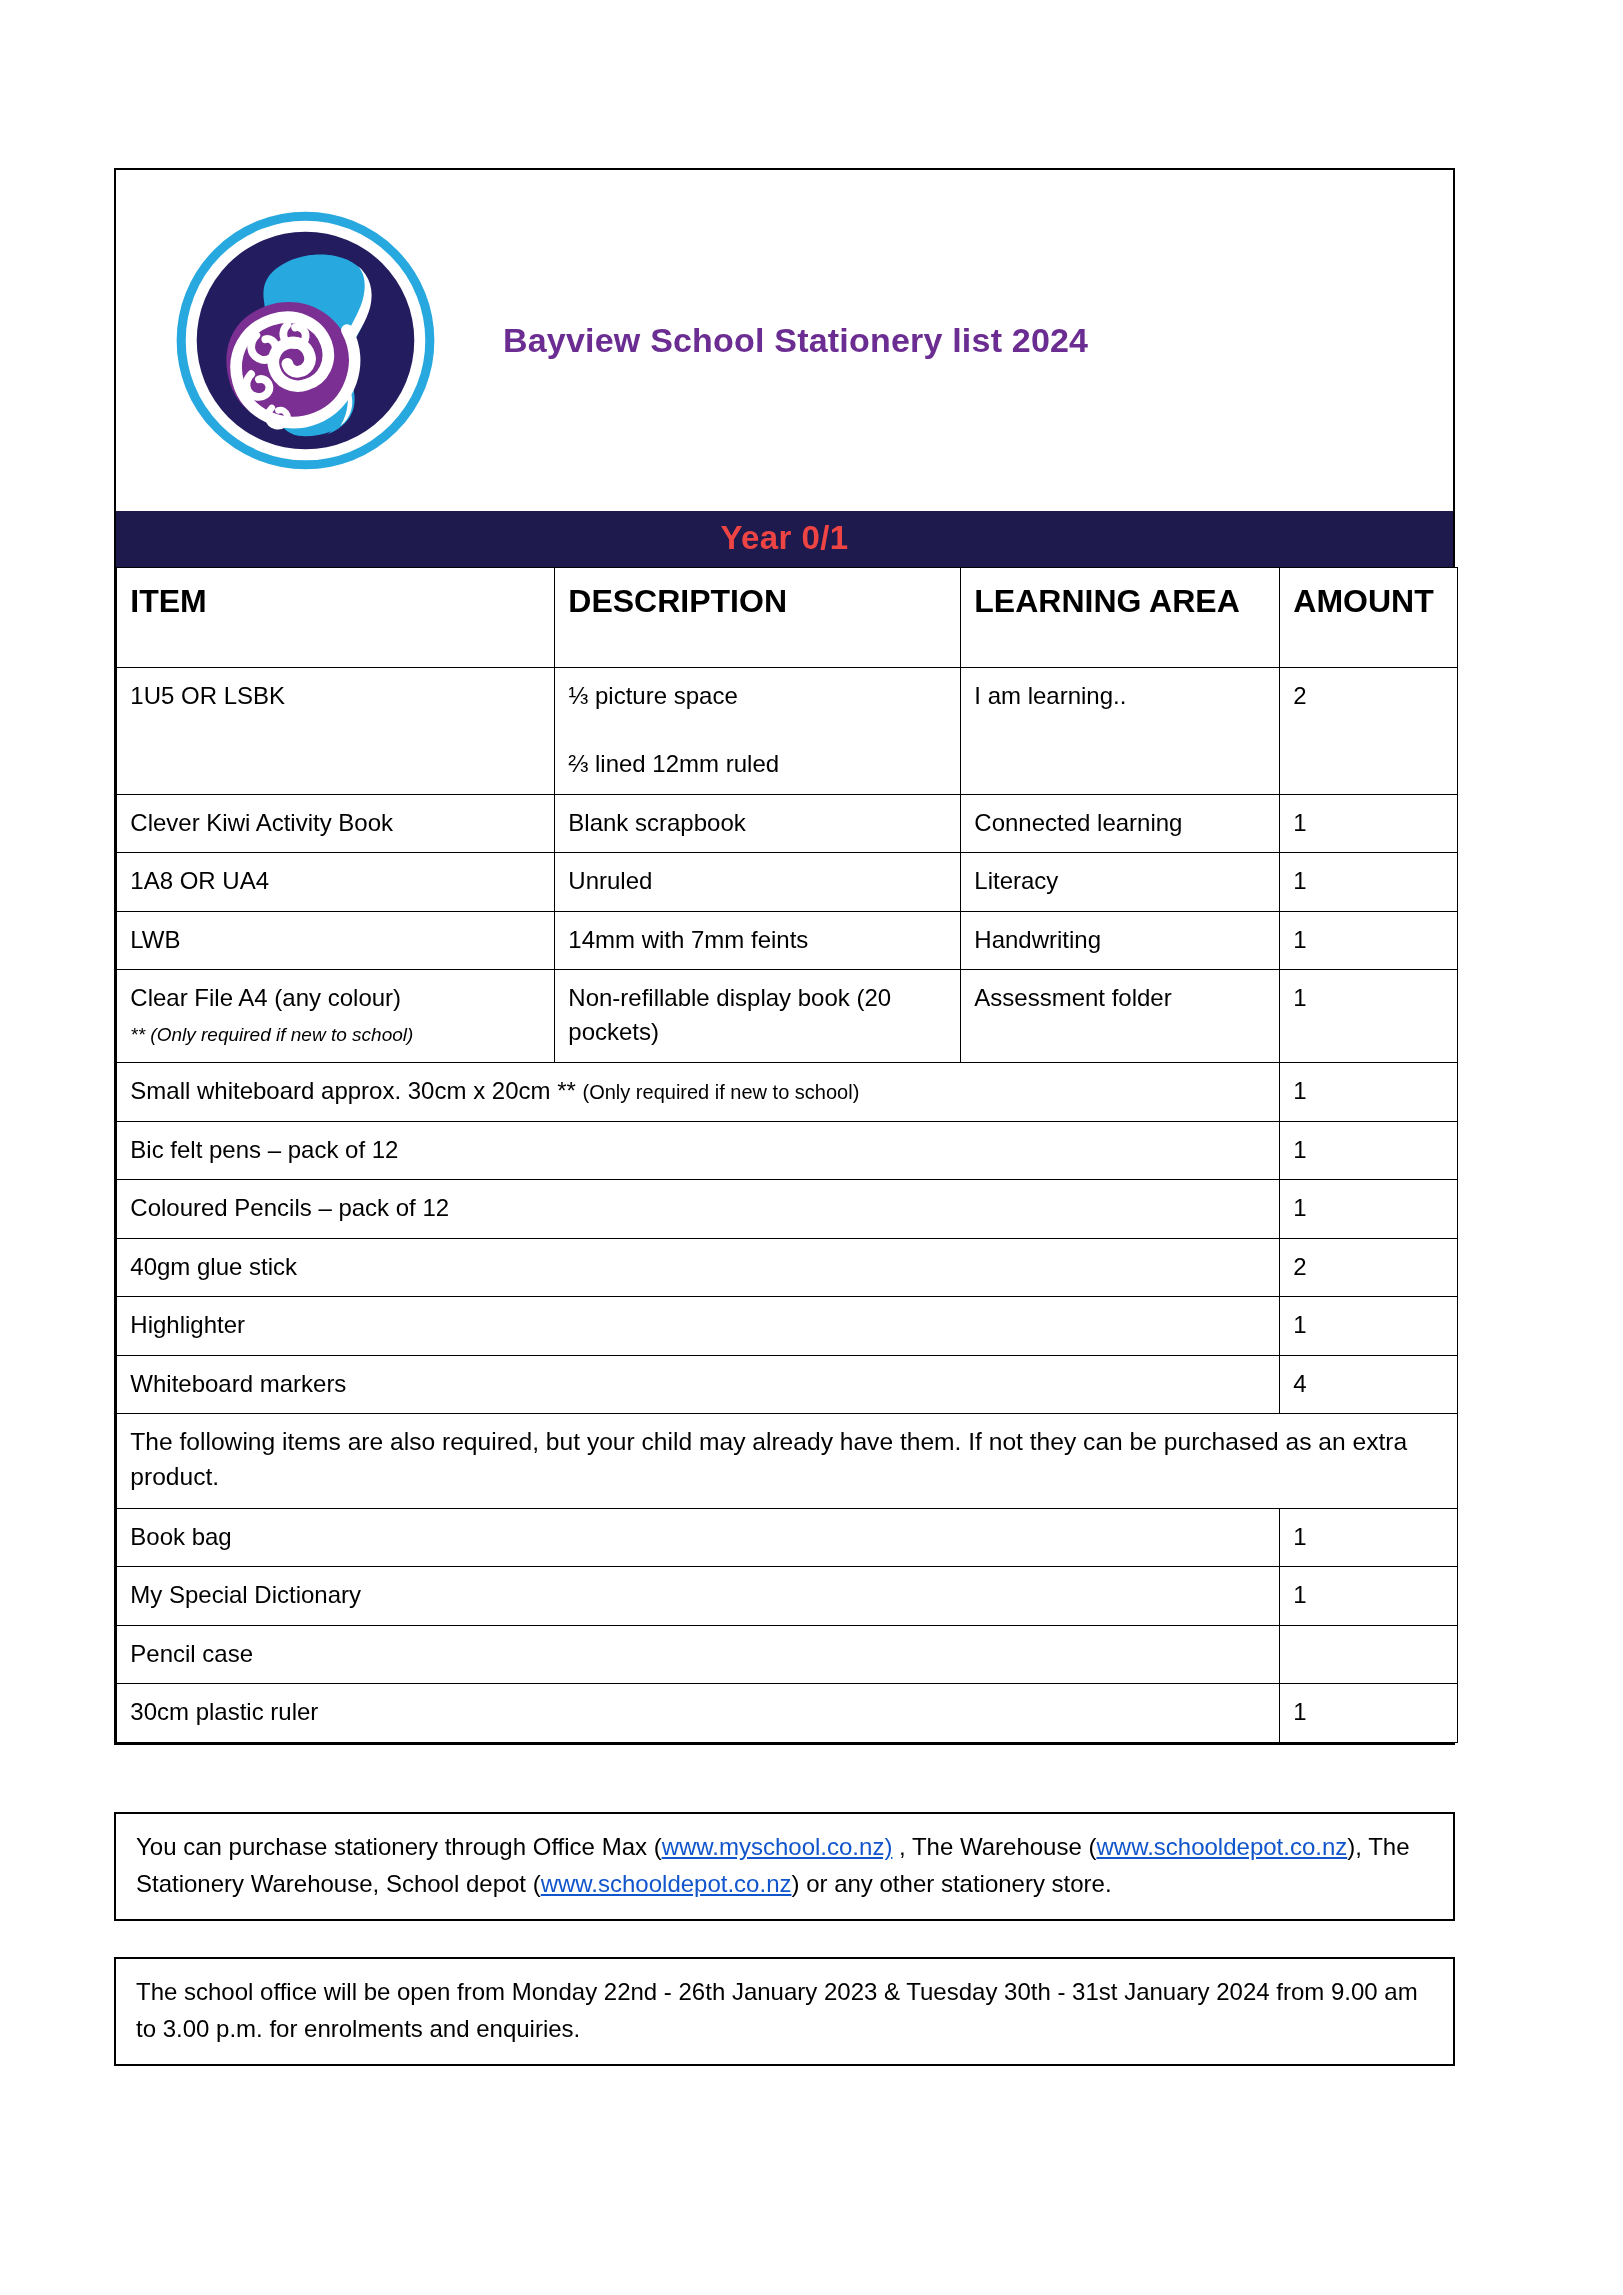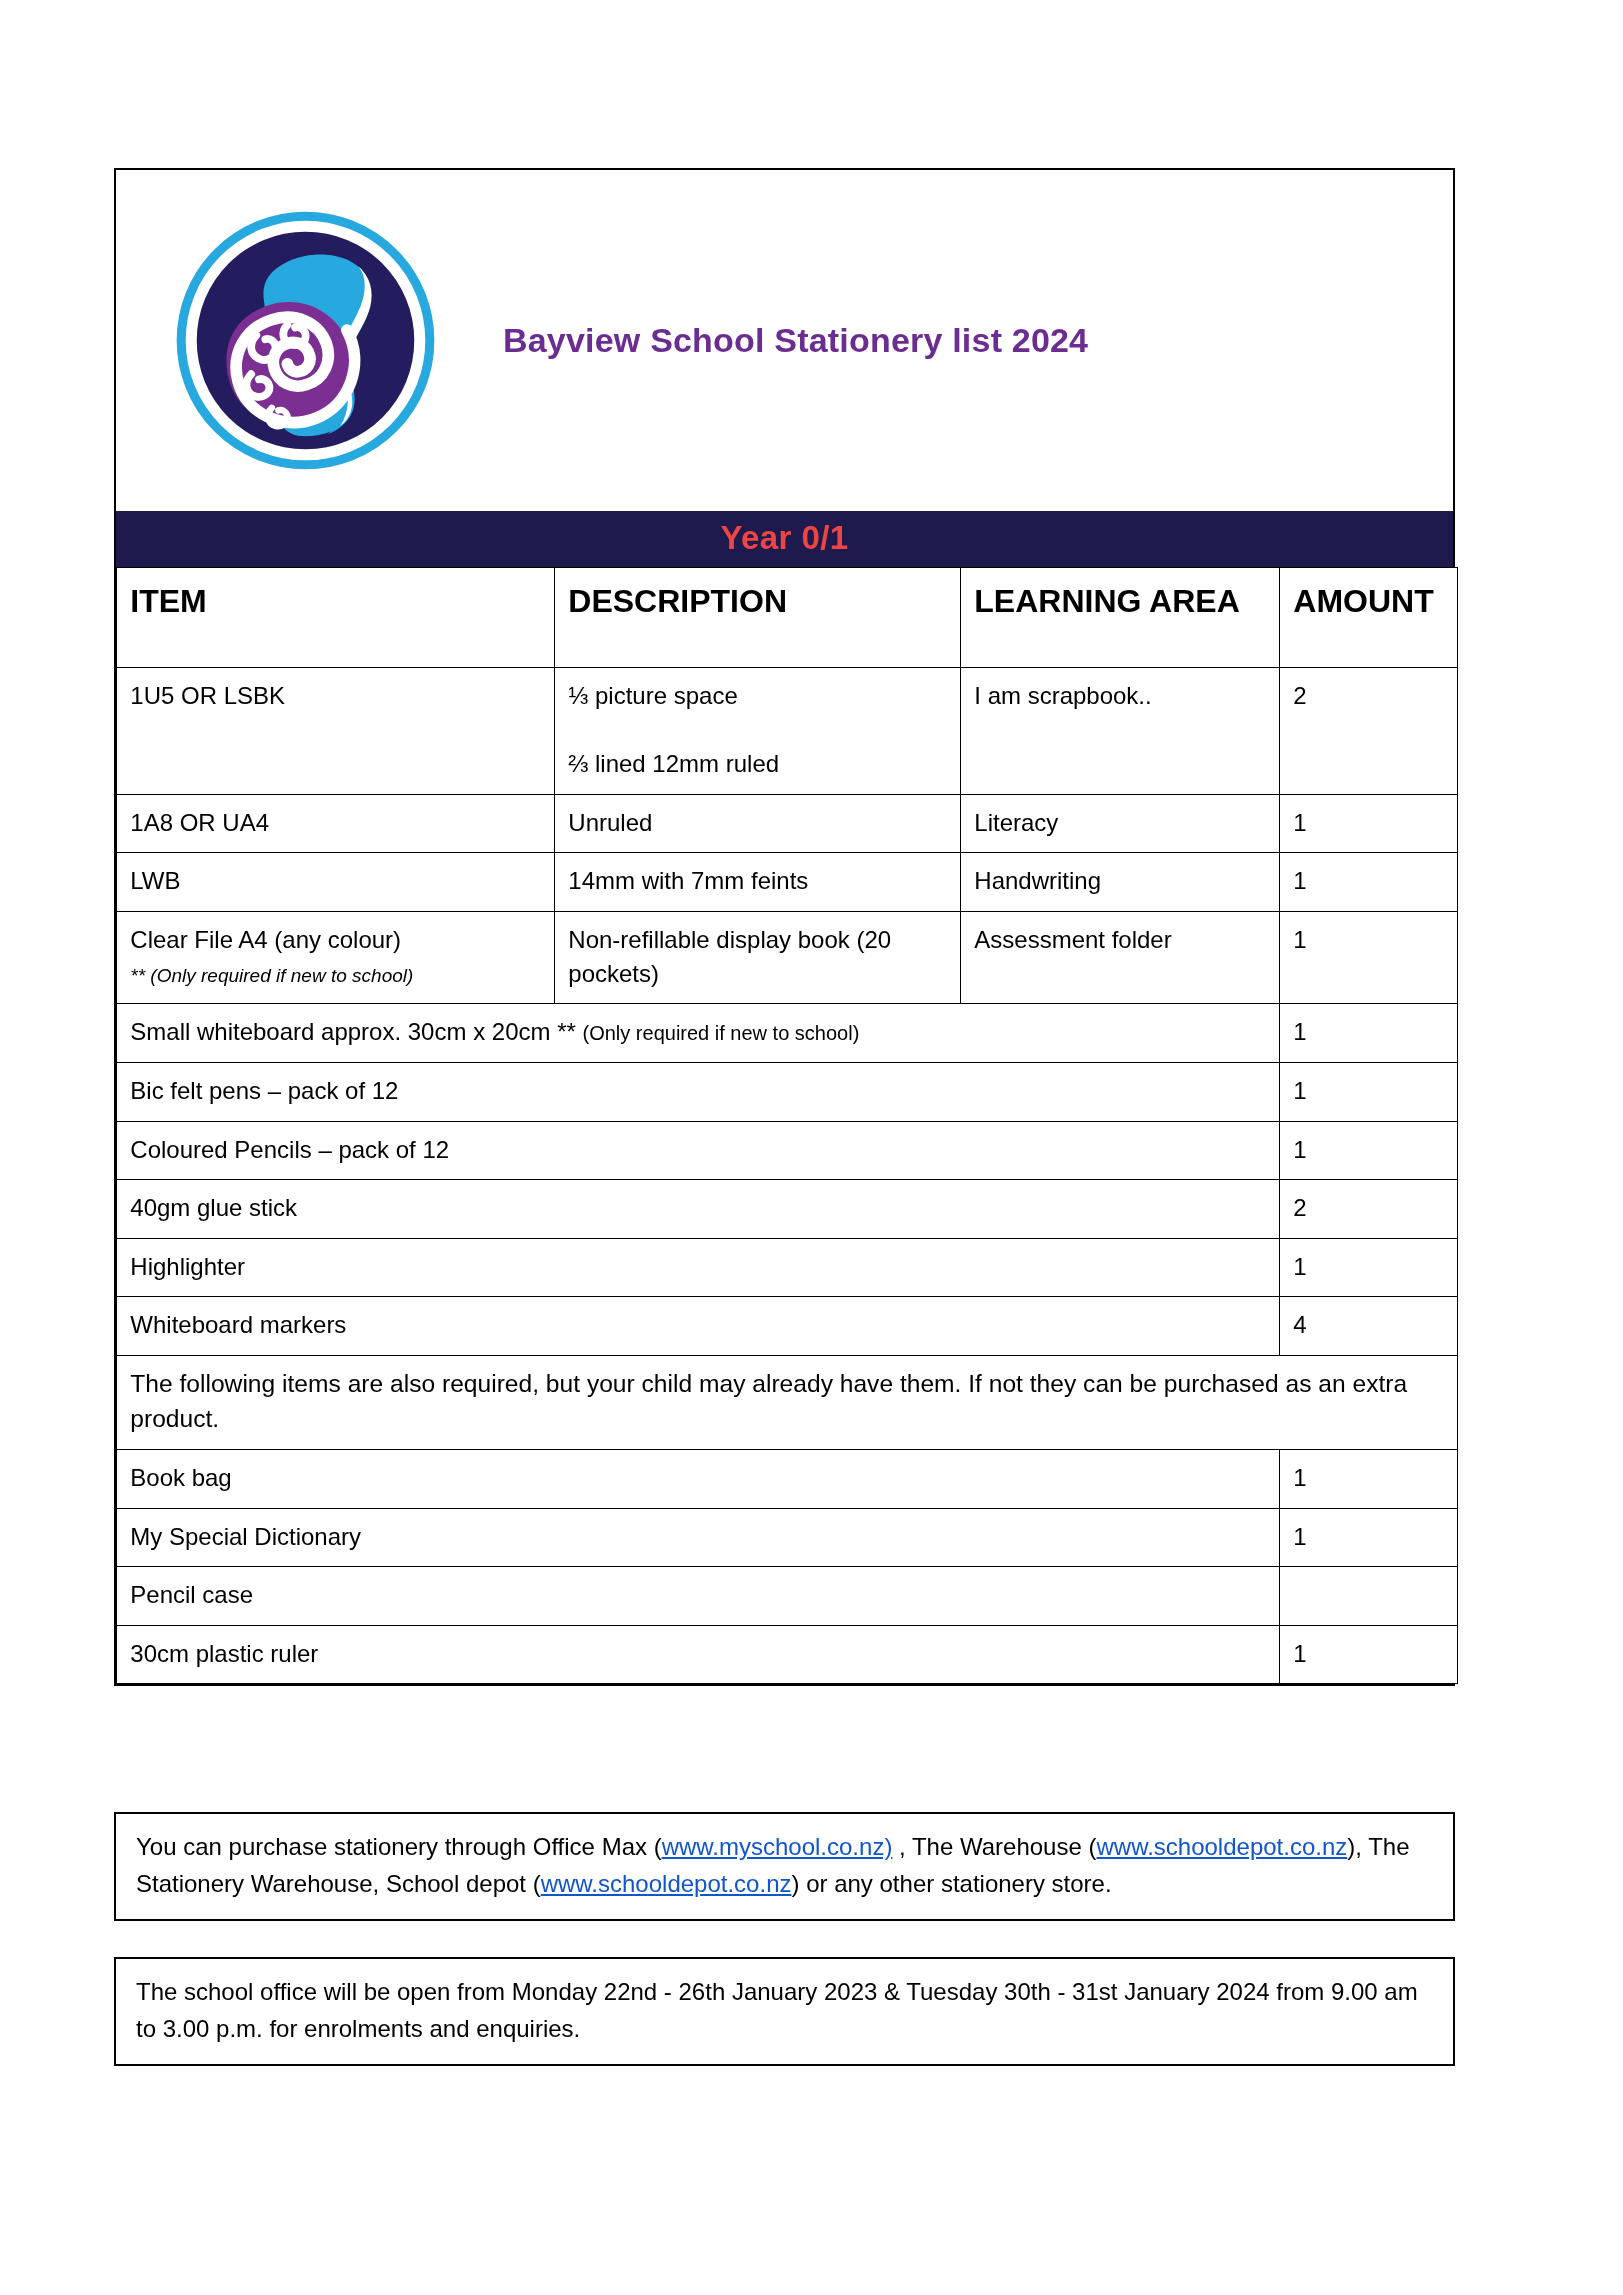--- a/index.html
+++ b/index.html
@@ -208,24 +208,30 @@
         </tr>
       </thead>
       <tbody>
 
         <tr>
           <td>1U5 OR LSBK</td>
           <td>
             <span>⅓ picture space</span><br><br>
             <span>⅔ lined 12mm ruled</span>
           </td>
-          <td>I am scrapbook..</td>
+          <td>I am learning..</td>
           <td class="amt">2</td>
         </tr>
 
+        <tr>
+          <td>Clever Kiwi Activity Book</td>
+          <td>Blank scrapbook</td>
+          <td>Connected learning</td>
+          <td class="amt">1</td>
+        </tr>
 
         <tr>
           <td>1A8  OR UA4</td>
           <td>Unruled</td>
           <td>Literacy</td>
           <td class="amt">1</td>
         </tr>
 
         <tr>
           <td>LWB</td>

